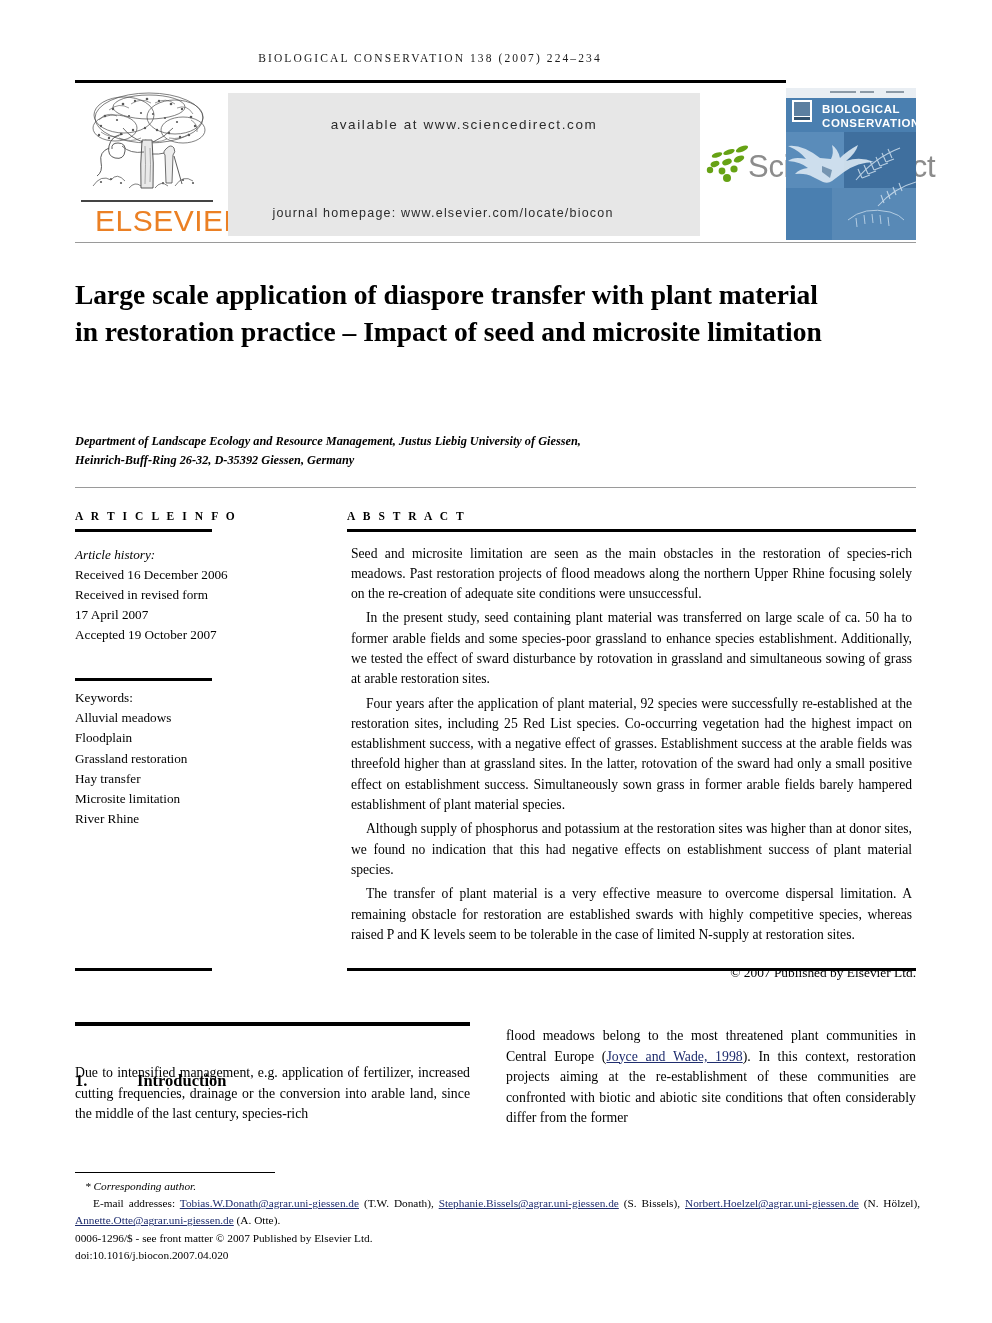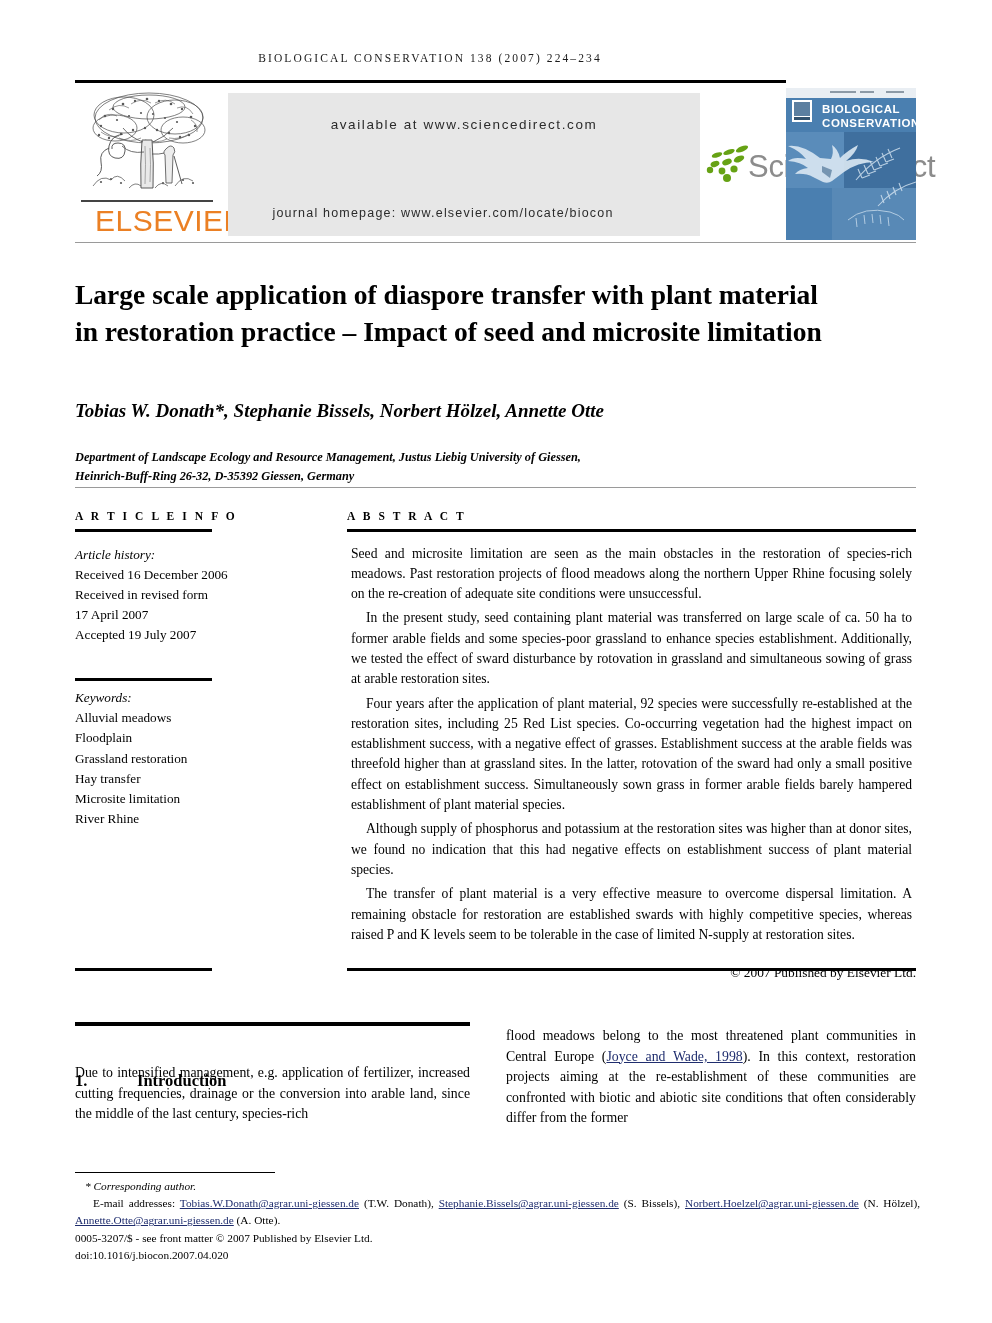--- a/index.html
+++ b/index.html
@@ -180,21 +180,20 @@
   .affiliation {
     position: absolute;
     left: 75px; top: 432px;
     width: 700px;
     font-family: "Liberation Serif", serif;
     font-size: 12.3px;
     font-style: italic;
     font-weight: bold;
     line-height: 19px;
     color: #000;
-    margin-top: 16px;
   }
 
   .rule-thin-auth {
     position: absolute;
     left: 75px; top: 487px;
     width: 841px;
     height: 1px;
     background: #9a9a9a;
   }
 
@@ -244,21 +243,21 @@
   }
   .kw-block {
     position: absolute;
     left: 0; top: 178px;
     width: 215px;
     font-family: "Liberation Serif", serif;
     font-size: 13.2px;
     line-height: 20.2px;
     color: #000;
   }
-  .kw-block .lead { font-style: italic; }
+  .kw-block .lead { }
 
   .abstract-body {
     margin-top: 12px;
     font-family: "Liberation Serif", serif;
     font-size: 13.6px;
     line-height: 20.3px;
     text-align: justify;
     color: #000;
   }
   .abstract-body p {
@@ -511,38 +510,37 @@
         <text x="36" y="25" font-family="Liberation Sans, sans-serif" font-size="11.5" font-weight="bold" fill="#ffffff" letter-spacing="0.6">BIOLOGICAL</text>
         <text x="36" y="39" font-family="Liberation Sans, sans-serif" font-size="11.5" font-weight="bold" fill="#ffffff" letter-spacing="0.6">CONSERVATION</text>
       </svg>
     </div>
   </div>
 
   <div class="rule-thin-mast"></div>
 
   <h1 class="title">Large scale application of diaspore transfer with plant material in restoration practice – Impact of seed and microsite limitation</h1>
 
-  <div class="authors">Tobias W. Donath*, Stephanie Bissels, Norbert Hölzel, Annette Otte</div>
   <div class="affiliation">
     <span>Department of Landscape Ecology and Resource Management, Justus Liebig University of Giessen,</span><br>
     <span>Heinrich-Buff-Ring 26-32, D-35392 Giessen, Germany</span>
   </div>
 
   <div class="rule-thin-auth"></div>
 
   <div class="col-info">
     <div class="sec-label">A R T I C L E   I N F O</div>
     <div class="rule-med w-info"></div>
 
     <div class="info-block">
       <span class="lead">Article history:</span><br>
       <span>Received 16 December 2006</span><br>
       <span>Received in revised form</span><br>
       <span>17 April 2007</span><br>
-      <span>Accepted 19 July 2007</span>
+      <span>Accepted 19 October 2007</span>
     </div>
 
     <div class="info-rule-2"></div>
 
     <div class="kw-block">
       <span class="lead">Keywords:</span><br>
       <span>Alluvial meadows</span><br>
       <span>Floodplain</span><br>
       <span>Grassland restoration</span><br>
       <span>Hay transfer</span><br>
@@ -583,17 +581,17 @@
     <span class="emails"><span>E-mail addresses:</span>
       <a class="mail" href="#">Tobias.W.Donath@agrar.uni-giessen.de</a>
       <span>(T.W. Donath),</span>
       <a class="mail" href="#">Stephanie.Bissels@agrar.uni-giessen.de</a>
       <span>(S. Bissels),</span>
       <a class="mail" href="#">Norbert.Hoelzel@agrar.uni-giessen.de</a>
       <span>(N. Hölzel),</span>
       <a class="mail" href="#">Annette.Otte@agrar.uni-giessen.de</a>
       <span>(A. Otte).</span>
     </span>
-    <span class="issn">0005-3207/$ - see front matter © 2007 Published by Elsevier Ltd.</span>
+    <span class="issn">0006-1296/$ - see front matter © 2007 Published by Elsevier Ltd.</span>
     <span class="doi">doi:10.1016/j.biocon.2007.04.020</span>
   </div>
 
 </div>
 
 </body></html>

